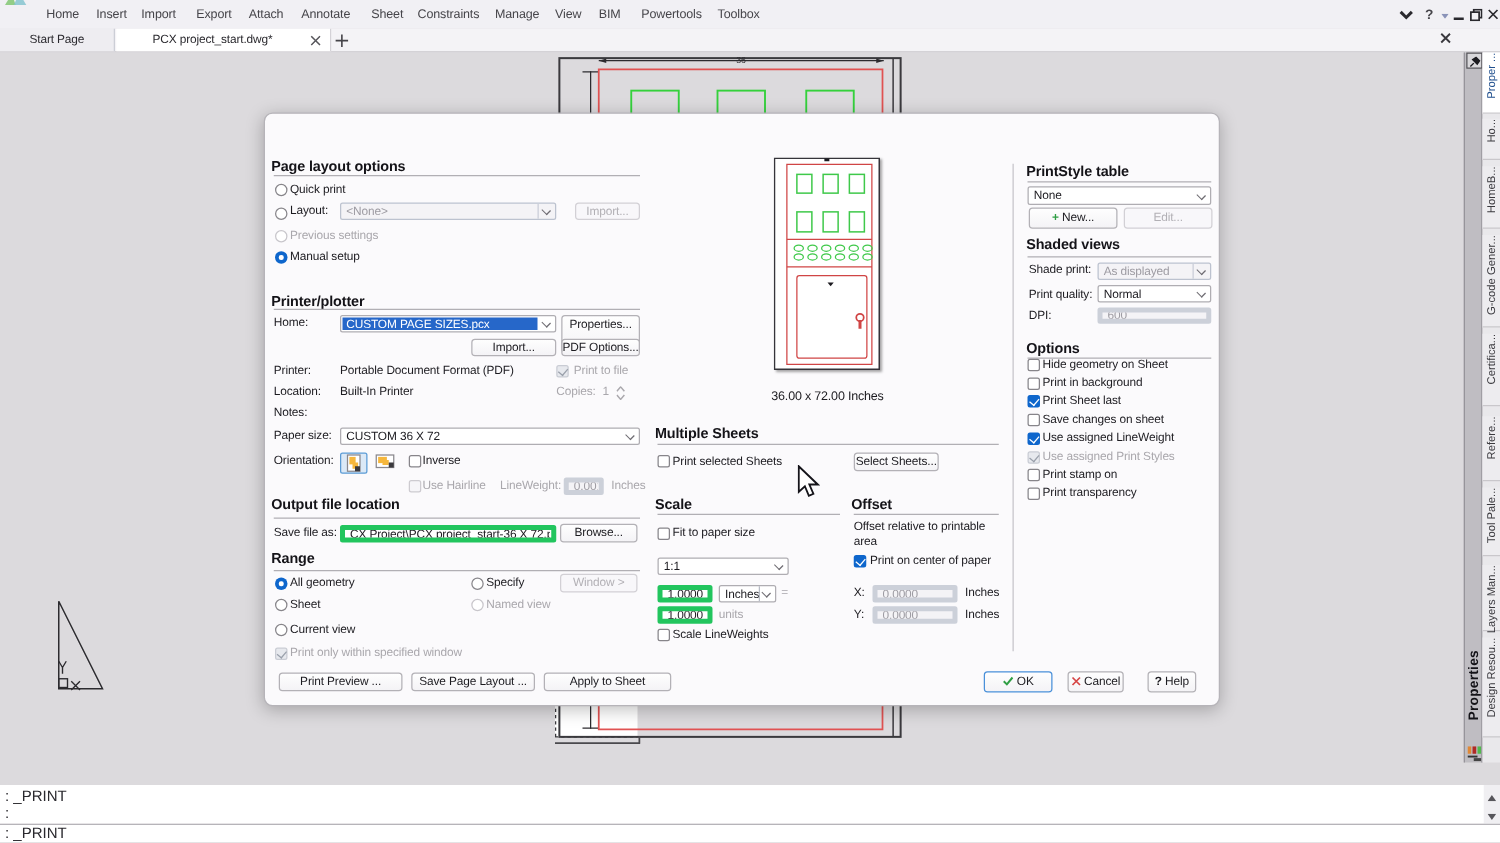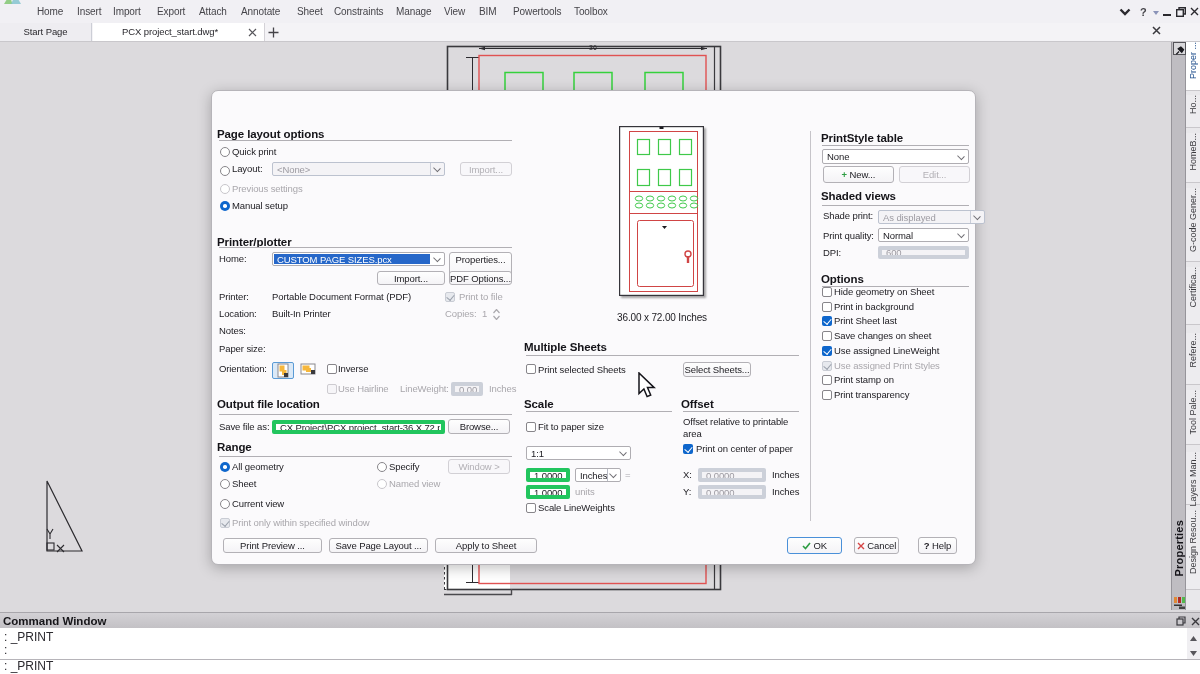--- a/index.html
+++ b/index.html
@@ -177,29 +177,20 @@
       </div>
   <div class="rtab" style="top:410px;height:53px">
         <span class="vtext" style="line-height:14px">Layers Man...</span>
       </div>
   <div class="rtab" style="top:468px;height:80px">
         <span class="vtext" style="line-height:14px">Design Resou...</span>
       </div>
 </div>
 
 
-<div id="cmdhead"><span style="margin-left:3px">Command Window</span>
-  <svg class="abs" style="left:1176px;top:3px" width="10" height="10" viewBox="0 0 10 10">
-        <rect x="1" y="3" width="6" height="6" fill="none" stroke="#3a393e" stroke-width="1.2"></rect>
-        <path d="M3 3 L3 1 L9 1 L9 7 L7 7" fill="none" stroke="#3a393e" stroke-width="1.2"></path>
-      </svg>
-  <svg class="abs" style="left:1191px;top:4px" width="9" height="9" viewBox="0 0 9 9">
-        <path d="M1 1 L8 8 M8 1 L1 8" stroke="#3a393e" stroke-width="1.4"></path>
-      </svg>
-</div>
 <div id="cmdhist">
   <div style="margin-left:4px;margin-top:2px;line-height:14px">: _PRINT</div>
   <div style="margin-left:4px;margin-top:0px;line-height:13px">:</div>
   <div class="abs" style="right:0;top:0;width:13px;height:31px;background:#f0eff2">
     <svg class="abs" style="left:3px;top:8px" width="7" height="5" viewBox="0 0 7 5">
           <path d="M0 5 L3.5 0 L7 5 Z" fill="#57565b"></path>
         </svg>
     <svg class="abs" style="left:3px;top:23px" width="7" height="5" viewBox="0 0 7 5">
           <path d="M0 0 L3.5 5 L7 0 Z" fill="#57565b"></path>
         </svg>
@@ -247,20 +238,24 @@
   <div class="lbl" style="left:7px;top:217px">Location:</div>
       <div class="lbl" style="left:60px;top:217px">Built-In Printer</div>
   <div class="lbl dis" style="left:233px;top:217px">Copies:</div>
       <div class="lbl dis" style="left:270px;top:217px">1</div>
   <svg class="abs" style="left:281px;top:218px" width="7" height="11" viewBox="0 0 7 11">
         <path d="M0.5 4 L3.5 0.5 L6.5 4" fill="none" stroke="#aaa8ad" stroke-width="1.2"></path>
         <path d="M0.5 7 L3.5 10.5 L6.5 7" fill="none" stroke="#aaa8ad" stroke-width="1.2"></path>
       </svg>
   <div class="lbl" style="left:7px;top:234px">Notes:</div>
   <div class="lbl" style="left:7px;top:252px">Paper size:</div>
+  <div class="combo" style="left:60px;top:251px;width:240px;height:14px">
+        <span class="tx">CUSTOM 36 X 72</span>
+        <span class="chev"></span>
+      </div>
   <div class="lbl" style="left:7px;top:272px">Orientation:</div>
   <div class="abs" style="left:60px;top:271px;width:22px;height:17px;border:1px solid #5b9bd5;background:#dbe9f7;border-radius:2px">
     <svg width="20" height="15" viewBox="0 0 20 15">
           <rect x="5" y="1" width="10" height="13" fill="#fff" stroke="#8a888d" stroke-width="1"></rect>
           <rect x="6.5" y="2.5" width="5" height="6" fill="#f6b73c"></rect>
           <rect x="9" y="7" width="4.5" height="5" fill="#f6b73c"></rect>
           <rect x="11" y="10" width="4" height="4" fill="#3a393d"></rect>
         </svg>
   </div>
   <div class="abs" style="left:86px;top:271px;width:22px;height:17px">
@@ -400,21 +395,21 @@
   <div class="combo" style="left:610px;top:58px;width:147px;height:15px">
         <span class="tx">None</span>
         <span class="chev"></span>
       </div>
   <div class="btn" style="left:611px;top:75px;width:71px;height:17px;line-height:16px"><span style="color:#2f9e44;font-weight:bold">+</span> New...</div>
   <div class="btn bdis" style="left:687px;top:75px;width:71px;height:17px;line-height:16px">Edit...</div>
 
   <div class="h" style="left:609px;top:99px">Shaded views</div>
   <div class="rule" style="left:610px;top:114px;width:147px"></div>
   <div class="lbl" style="left:611px;top:119px">Shade print:</div>
-  <div class="combo cdis" style="left:666px;top:119px;width:107px;height:14px">
+  <div class="combo cdis" style="left:666px;top:119px;width:91px;height:14px">
         <span class="tx">As displayed</span>
         <span class="abs" style="right:13px;top:0;width:1px;height:100%;background:#c9cdd8"></span>
         <span class="chev"></span>
       </div>
   <div class="lbl" style="left:611px;top:139px">Print quality:</div>
   <div class="combo" style="left:666px;top:137px;width:91px;height:14px">
         <span class="tx">Normal</span>
         <span class="chev"></span>
       </div>
   <div class="lbl" style="left:611px;top:156px">DPI:</div>

